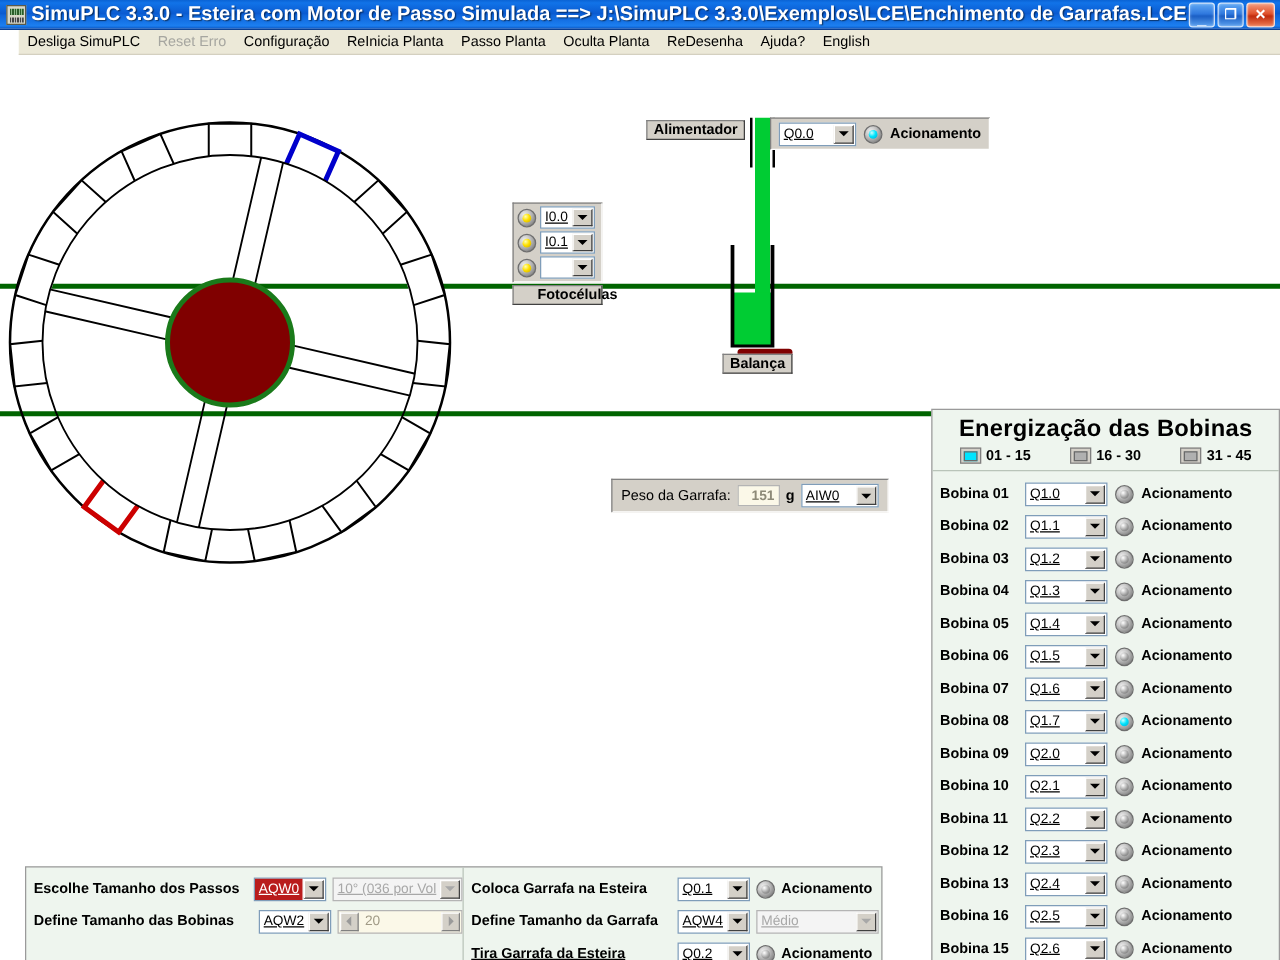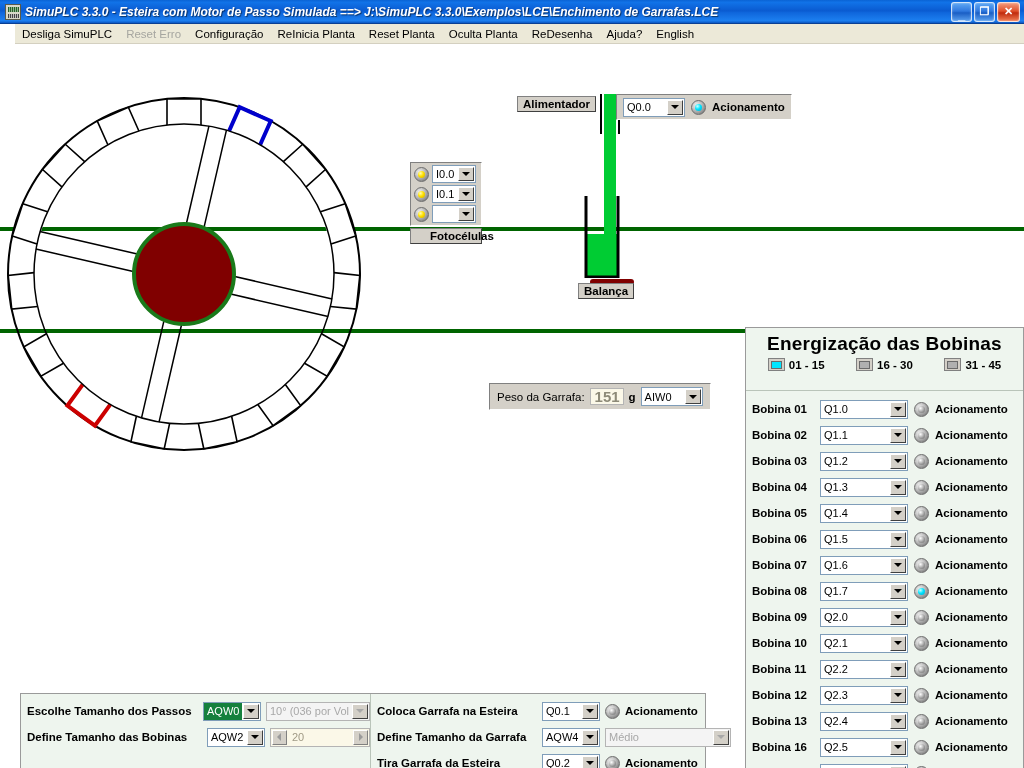--- a/index.html
+++ b/index.html
@@ -27,23 +27,23 @@
   }
   #titlebar .tb-icon::before {
     content:""; position:absolute; left:2px; top:2px; width:11px; height:5px;
     background: repeating-linear-gradient(90deg,#2a5d2a 0 1px,#8ab88a 1px 2px);
   }
   #titlebar .tb-icon::after {
     content:""; position:absolute; left:2px; top:9px; width:11px; height:4px;
     background: repeating-linear-gradient(90deg,#444 0 1px,#bbb 1px 2px);
   }
   #title-text {
-    color: #ffffff; font-size: 12px; font-weight: bold;
+    color: #ffffff; font-size: 16px; font-weight: bold;
     text-shadow: 1px 1px 1px rgba(0,0,0,.55);
-    white-space: nowrap; overflow: hidden; flex: 1 1 auto; font-style: italic;
+    white-space: nowrap; overflow: hidden; flex: 1 1 auto;
   }
   .tb-btns { display: flex; gap: 2px; padding-right: 2px; flex: 0 0 auto; }
   .tb-btn {
     width: 21px; height: 20px; border-radius: 3px;
     border: 1px solid rgba(255,255,255,.75);
     position: relative;
     background: linear-gradient(180deg,#5fa8f4 0%,#2f78de 45%,#1a5ec4 55%,#5aa0ef 100%);
     box-shadow: inset 0 0 2px rgba(255,255,255,.5);
   }
   .tb-btn.close {
@@ -76,54 +76,54 @@
     border-right-color: #404040; border-bottom-color: #404040;
     font-size: 11.5px; font-weight: bold; color: #000;
     padding: 1px 5px; display:inline-block; white-space: nowrap;
   }
   .combo {
     display: inline-flex; align-items: stretch; height: 19px;
     border: 1px solid #7f9db9; background: #fff; font-size: 11px;
   }
   .combo .val {
     flex: 1 1 auto; padding: 1px 3px; display:flex; align-items:center;
-    white-space: nowrap; overflow: hidden; color: #000;
+    white-space: nowrap; overflow: hidden; color: #000; text-decoration: underline;
   }
   .combo .arrow {
     width: 16px; flex: 0 0 16px; margin: 1px;
     background: #d4d0c8;
     border: 1px solid #fff; border-right-color:#404040; border-bottom-color:#404040;
     display: flex; align-items: center; justify-content: center;
   }
   .combo .arrow::after {
     content:""; border-left: 4px solid transparent; border-right: 4px solid transparent;
     border-top: 4px solid #000;
   }
   .combo.disabled { border-color:#b4b4b4; background:#f4f4f4; }
   .combo.disabled .val { color: #a8a8a8; }
   .combo.disabled .arrow::after { border-top-color:#a8a8a8; }
-  .combo.sel .val { background: #15803d; color: #fff; }
+  .combo.sel .val { background: #b91c1c; color: #fff; }
 
   .spin {
     display: inline-flex; align-items: stretch; height: 19px;
     border: 1px solid #b4b4b4; background: #fbf8e8; font-size: 11px;
   }
   .spin .sbtn {
     width: 15px; flex: 0 0 15px; margin:1px; background:#d4d0c8;
     border:1px solid #fff; border-right-color:#808080; border-bottom-color:#808080;
     display:flex; align-items:center; justify-content:center;
   }
   .spin .sbtn.l::after { content:""; border-top:4px solid transparent; border-bottom:4px solid transparent; border-right:4px solid #9a9a9a; }
   .spin .sbtn.r::after { content:""; border-top:4px solid transparent; border-bottom:4px solid transparent; border-left:4px solid #9a9a9a; }
   .spin .sval { flex:1 1 auto; display:flex; align-items:center; padding-left:4px; color:#a09a86; }
 
   .txtfield {
     display:inline-flex; align-items:center; justify-content:flex-end;
     height:17px; background:#fbf8e8; border:1px solid #b4b4b4;
-    font-size:15px; color:#8d8a78; padding:0 3px; font-weight:bold;
+    font-size:11px; color:#8d8a78; padding:0 3px; font-weight:bold;
   }
 
   
   .led {
     width: 15px; height: 15px; border-radius: 50%;
     background: radial-gradient(circle at 35% 32%, #f0f0f0 0%, #c8c8c8 35%, #8a8a8a 75%, #555 100%);
     border: 1px solid #6e6e6e; display:inline-block; position: relative; flex:0 0 15px;
   }
   .led::after {
     content:""; position:absolute; left:3px; top:3px; width:7px; height:7px; border-radius:50%;
@@ -164,33 +164,33 @@
   #peso-panel .unit { font-size:11.5px; font-weight:bold; }
 
   
   #bobinas {
     position:absolute; left:745px; top:283px; width:279px; height:485px;
     background:#eef5ee; border:1px solid #9a9a9a;
   }
   #bobinas-title { text-align:center; font-size:19px; font-weight:bold; color:#000; margin-top:5px; letter-spacing:.2px; }
   #bobinas-tabs {
     display:flex; justify-content:space-around; align-items:center;
-    padding: 3px 6px 19px 6px; border-bottom:1px solid #b9c4b9;
+    padding: 3px 6px 5px 6px; border-bottom:1px solid #b9c4b9;
   }
   .btab { display:flex; align-items:center; gap:4px; font-size:11.5px; font-weight:bold; }
   .mon {
     width:17px; height:13px; background:#d4d0c8; border:1px solid #808080;
     display:flex; align-items:center; justify-content:center; flex:0 0 17px;
   }
   .mon i { display:block; width:11px; height:8px; background:#b0b0b0; border:1px solid #6a6a6a; }
   .btab.active .mon i { background:#00e5ff; }
   #bobinas-list { padding: 5px 0 0 6px; }
   .bob-row { display:flex; align-items:center; gap:6px; height:26px; }
   .bob-name { width:62px; font-size:11.5px; font-weight:bold; color:#000; }
-  .bob-combo { width:88px; }
+  .bob-combo { width:66px; }
 
   
   #bottom-panel {
     position:absolute; left:20px; top:649px; width:686px; height:110px;
     background:#eef5ee; border:1px solid #9a9a9a;
     display:flex;
   }
   #bp-left { width:350px; padding:4px 0 0 6px; border-right:1px solid #b9c4b9; }
   #bp-right { flex:1 1 auto; padding:4px 0 0 6px; }
   .bp-row { display:flex; align-items:center; gap:5px; height:26px; }
@@ -217,21 +217,21 @@
         <span class="g">✕</span>
       </div>
     </div>
   </div>
 
   <div id="menubar">
       <div class="mi">Desliga SimuPLC</div>
       <div class="mi disabled">Reset Erro</div>
       <div class="mi">Configuração</div>
       <div class="mi">ReInicia Planta</div>
-      <div class="mi">Reset Planta</div>
+      <div class="mi">Passo Planta</div>
       <div class="mi">Oculta Planta</div>
       <div class="mi">ReDesenha</div>
       <div class="mi">Ajuda?</div>
       <div class="mi">English</div>
     </div>
 
   <div id="canvas">
 
     <div class="belt" style="left:0; top:183px; width:1024px;"></div>
     <div class="belt" style="left:0; top:285px; width:1024px;"></div>
@@ -548,21 +548,21 @@
             </span>
             <span class="led"></span>
             <span class="acion">Acionamento</span>
           </div>
           <div class="bp-row">
             <span class="bp-lab" style="width: 160px;">Define Tamanho da Garrafa</span>
             <span class="combo" style="width: 58px;">
               <span class="val">AQW4</span>
               <span class="arrow"></span>
             </span>
-            <span class="combo disabled" style="width: 126px;">
+            <span class="combo disabled" style="width: 98px;">
               <span class="val">Médio</span>
               <span class="arrow"></span>
             </span>
           </div>
           <div class="bp-row">
             <span class="bp-lab" style="width: 160px; text-decoration: underline;">Tira Garrafa da Esteira</span>
             <span class="combo" style="width: 58px;">
               <span class="val">Q0.2</span>
               <span class="arrow"></span>
             </span>

